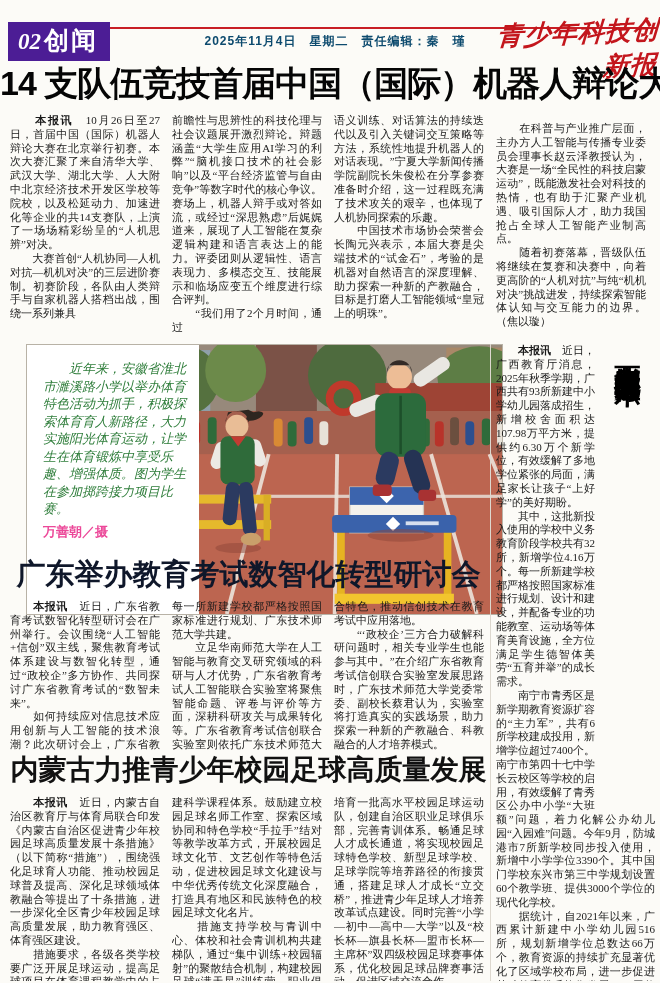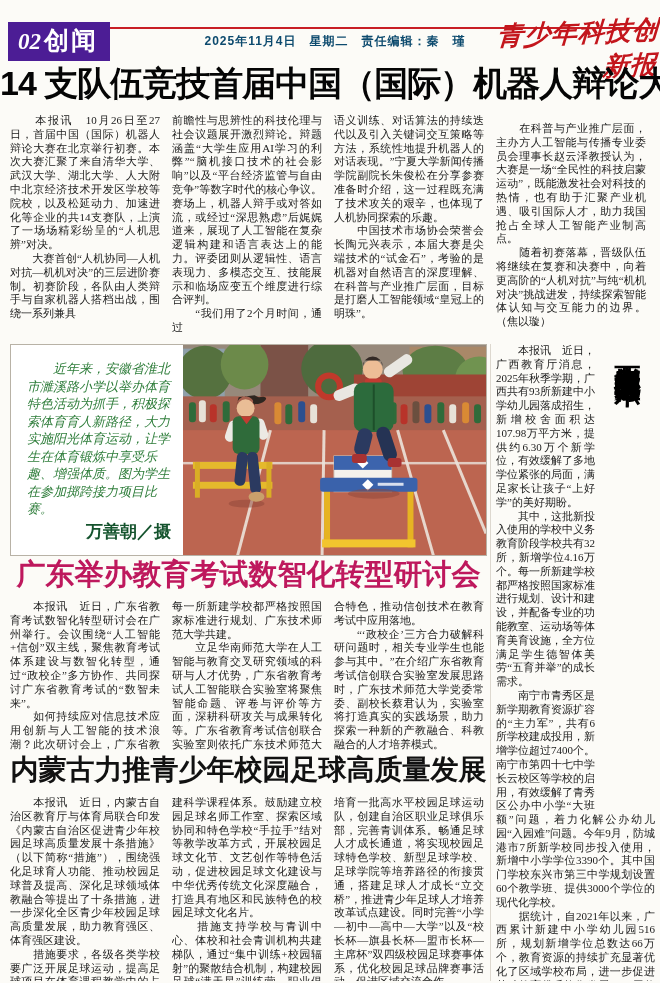--- a/index.html
+++ b/index.html
@@ -26,50 +26,50 @@
     font:700 italic 26px "Liberation Serif", serif; color:#c3161c;
     transform:rotate(-2.5deg) skewX(-6deg); letter-spacing:1px;
   }
   
   .headline1 {
     top:60px; left:0; width:660px; text-align:center; white-space:nowrap;
     font:900 34px/1.4 "Liberation Sans", sans-serif; letter-spacing:-1px; color:#050505;
   }
   .headline2 {
     top:556px; left:10px; width:477px; text-align:center; white-space:nowrap;
-    font:800 29px/1.3 "Liberation Sans", sans-serif; color:#be185d;
+    font:800 29px/1.3 "Liberation Sans", sans-serif; color:#0f172a;
   }
   .headline3 {
     top:752px; left:10px; width:477px; text-align:center; white-space:nowrap;
     font:800 28px/1.3 "Liberation Sans", sans-serif; color:#111;
   }
   
   .col {
     width:150px; overflow:hidden;
     font-size:11px; line-height:13.8px; text-align:justify;
   }
   .col p.para, .gx p.para { margin:0; text-align:justify; }
-  .para b.lede { font-weight:400; }
+  .para b.lede { font-weight:700; }
   .a1 { top:114px; height:228px; }
   .a3 { top:600px; height:150px; }
   .a4 { top:796px; height:185px; }
   .c1 { left:10px; } .c2 { left:172px; } .c3 { left:334px; } .c4 { left:496px;margin-top:8px; }
   
   .photo-frame {
-    top:344px; left:10px; width:477px; height:212px;
+    top:344px; left:26px; width:477px; height:271px;
     border:1px solid #b8b2a6; background:#fff; display:flex; box-sizing:border-box;
   }
   .caption {
     width:172px; box-sizing:border-box; padding:15px 12px 8px 16px;
     font:italic 13px/17.5px "Liberation Serif", serif; color:#2e7d3a;
     overflow:hidden;
   }
   .credit {
-    text-align:right; font-style:normal; font-weight:700; color:#14532d;
-    font-size:17px; margin-top:5px;
+    font-style:normal; font-weight:700; color:#ec4899;
+    font-size:13px; margin-top:5px;
   }
   .photo { flex:1; position:relative; overflow:hidden; }
   .photo svg { display:block; width:100%; height:100%; }
   
   .gx {
     left:496px; top:344px; width:159px; height:637px; overflow:hidden;
     font-size:11px; line-height:13.8px; text-align:justify;
   }
   .vhead {
     float:right; width:54px; height:460px; margin:0 0 6px 6px; overflow:hidden;
@@ -95,21 +95,21 @@
   <div class="abs col a1 c1">
       <p class="para">　　<b class="lede">本报讯</b>　10月26日至27日，首届中国（国际）机器人辩论大赛在北京举行初赛。本次大赛汇聚了来自清华大学、武汉大学、湖北大学、人大附中北京经济技术开发区学校等院校，以及松延动力、加速进化等企业的共14支赛队，上演了一场场精彩纷呈的“人机思辨”对决。</p>
       <p class="para">　　大赛首创“人机协同—人机对抗—机机对决”的三层进阶赛制。初赛阶段，各队由人类辩手与自家机器人搭档出战，围绕一系列兼具</p>
     </div>
   <div class="abs col a1 c2">
       <p class="para">前瞻性与思辨性的科技伦理与社会议题展开激烈辩论。辩题涵盖“大学生应用AI学习的利弊”“脑机接口技术的社会影响”以及“平台经济监管与自由竞争”等数字时代的核心争议。赛场上，机器人辩手或对答如流，或经过“深思熟虑”后娓娓道来，展现了人工智能在复杂逻辑构建和语言表达上的能力。评委团则从逻辑性、语言表现力、多模态交互、技能展示和临场应变五个维度进行综合评判。</p>
       <p class="para">　　“我们用了2个月时间，通过</p>
     </div>
   <div class="abs col a1 c3">
       <p class="para">语义训练、对话算法的持续迭代以及引入关键词交互策略等方法，系统性地提升机器人的对话表现。”宁夏大学新闻传播学院副院长朱俊松在分享参赛准备时介绍，这一过程既充满了技术攻关的艰辛，也体现了人机协同探索的乐趣。</p>
-      <p class="para">　　中国技术市场协会荣誉会长陶元兴表示，本届大赛是尖端技术的“试金石”，考验的是机器对自然语言的深度理解、在科普与产业推广层面，目标是打磨人工智能领域“皇冠上的明珠”。</p>
+      <p class="para">　　中国技术市场协会荣誉会长陶元兴表示，本届大赛是尖端技术的“试金石”，考验的是机器对自然语言的深度理解、助力探索一种新的产教融合，目标是打磨人工智能领域“皇冠上的明珠”。</p>
     </div>
   <div class="abs col a1 c4">
       <p class="para">　　在科普与产业推广层面，主办方人工智能与传播专业委员会理事长赵云泽教授认为，大赛是一场“全民性的科技启蒙运动”，既能激发社会对科技的热情，也有助于汇聚产业机遇、吸引国际人才，助力我国抢占全球人工智能产业制高点。</p>
       <p class="para">　　随着初赛落幕，晋级队伍将继续在复赛和决赛中，向着更高阶的“人机对抗”与纯“机机对决”挑战进发，持续探索智能体认知与交互能力的边界。（焦以璇）</p>
     </div>
 
   <div class="abs photo-frame">
     <div class="caption">
       <span>　　近年来，安徽省淮北市濉溪路小学以举办体育特色活动为抓手，积极探索体育育人新路径，大力实施阳光体育运动，让学生在体育锻炼中享受乐趣、增强体质。图为学生在参加掷跨接力项目比赛。</span>
       <div class="credit">万善朝／摄</div>

